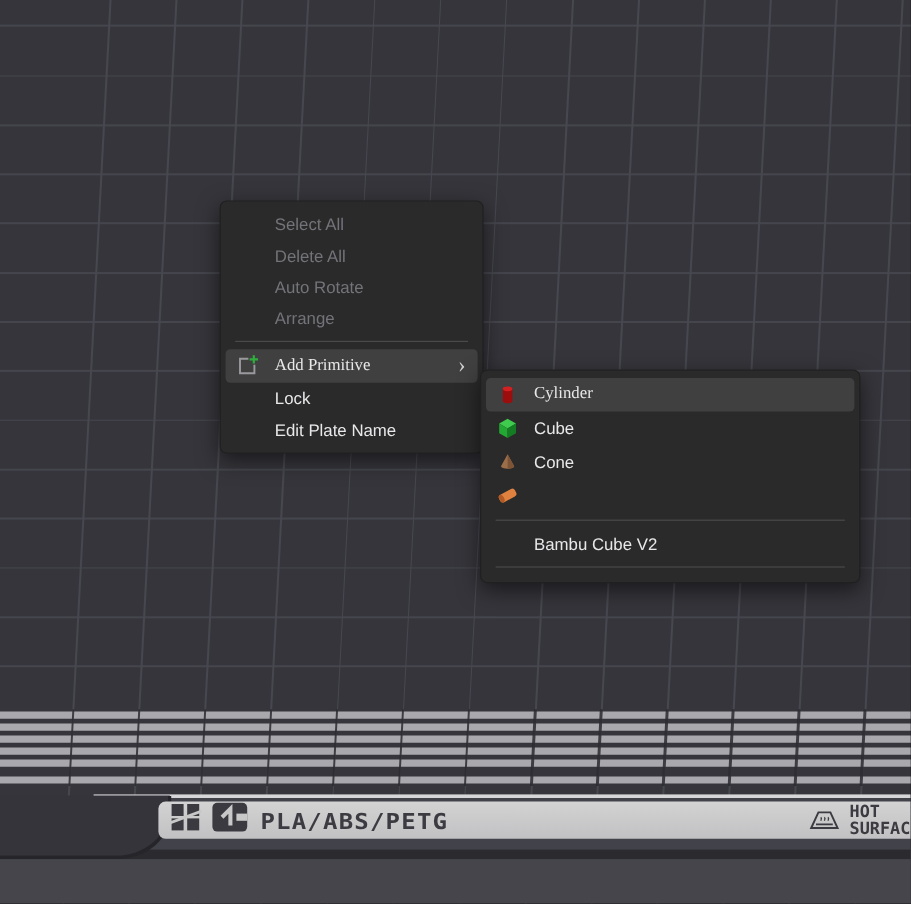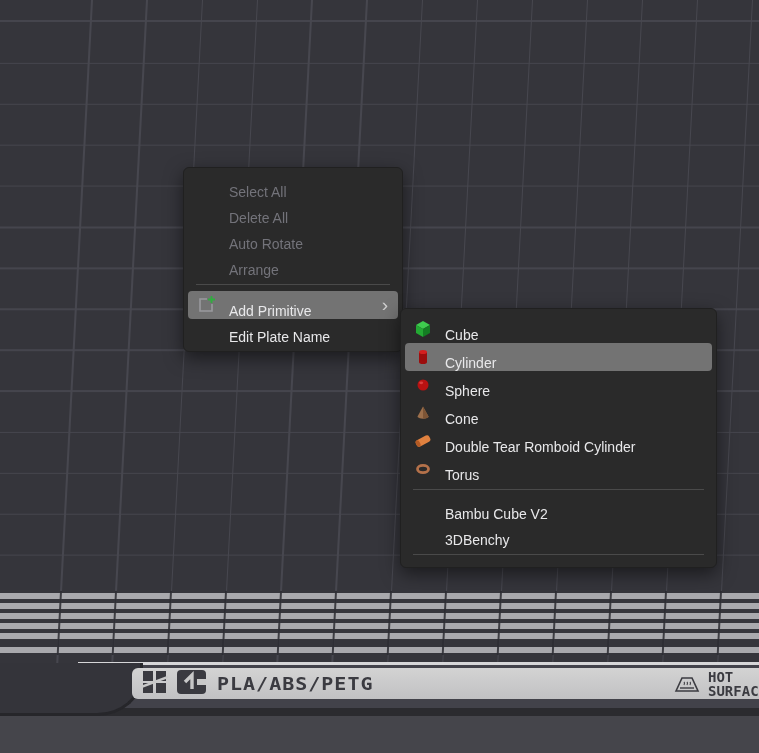--- a/index.html
+++ b/index.html
@@ -55,27 +55,27 @@
   }
   
   .menu{
     position:absolute;background:#2a2a2a;border:1px solid #202020;border-radius:6px;
     box-shadow:0 6px 18px rgba(0,0,0,.5);
     box-sizing:border-box;padding:6px 4px;color:#e8e8ea;font-size:14px;
   }
   .main-menu{left:183px;top:167px;width:220px;}
   .sub-menu{left:400px;top:308px;width:317px;}
   .mrow{
-    position:relative;display:flex;align-items:flex-end;height:26px;
+    position:relative;display:flex;align-items:center;height:26px;
     padding-left:41px;border-radius:4px;cursor:default;white-space:nowrap;
   }
   .sub-menu .mrow{height:28px;padding-left:40px;}
   .sub-menu .mrow.model-row{height:26px;}
   .mrow.disabled{color:#73737a;}
-  .mrow.hl{background:#737373;}
+  .mrow.hl{background:#404040;font-family:Liberation Serif, serif;}
   .mrow .row-icon{position:absolute;left:7px;top:50%;transform:translateY(-50%);width:22px;height:22px;}
   .chev{position:absolute;right:10px;top:50%;transform:translateY(-54%);font-size:19px;color:#cfcfcf;line-height:1;}
   .sep{height:1px;background:#4a4a4a;margin:6px 8px;}
 </style>
 </head>
 <body>
 
 <div class="canvas">
 
   <div class="grid-layer">
@@ -147,85 +147,67 @@
       <span class="row-icon">
         <svg width="22" height="22" viewBox="0 0 22 22">
           <path d="M12,5 H5 V17 H17 V10" stroke="#9a9a9e" stroke-width="1.6" fill="none"></path>
           <path d="M16.5,2 V9 M13,5.5 H20" stroke="#2fae3e" stroke-width="1.8" fill="none"></path>
         </svg>
       </span>
       <span>Add Primitive</span>
       <span class="chev">›</span>
     </div>
     <div class="mrow">
+        <span>Lock</span>
+      </div>
+    <div class="mrow">
         <span>Edit Plate Name</span>
       </div>
   </div>
 
   <div class="menu sub-menu">
+    <div class="mrow hl">
+      <span class="row-icon">
+        <svg width="22" height="22" viewBox="0 0 22 22">
+          <rect x="7" y="6" width="8" height="10" fill="#9c0e0e"></rect>
+          <ellipse cx="11" cy="16" rx="4" ry="2" fill="#9c0e0e"></ellipse>
+          <ellipse cx="11" cy="6" rx="4" ry="2" fill="#d42020"></ellipse>
+        </svg>
+      </span>
+      <span>Cylinder</span>
+    </div>
     <div class="mrow">
       <span class="row-icon">
         <svg width="22" height="22" viewBox="0 0 22 22">
           <polygon points="11,3 18,7 11,11 4,7" fill="#3ecb4e"></polygon>
           <polygon points="4,7 11,11 11,19 4,15" fill="#23a933"></polygon>
           <polygon points="18,7 11,11 11,19 18,15" fill="#147d23"></polygon>
         </svg>
       </span>
       <span>Cube</span>
-    </div>
-    <div class="mrow hl">
-      <span class="row-icon">
-        <svg width="22" height="22" viewBox="0 0 22 22">
-          <rect x="7" y="6" width="8" height="10" fill="#9c0e0e"></rect>
-          <ellipse cx="11" cy="16" rx="4" ry="2" fill="#9c0e0e"></ellipse>
-          <ellipse cx="11" cy="6" rx="4" ry="2" fill="#d42020"></ellipse>
-        </svg>
-      </span>
-      <span>Cylinder</span>
-    </div>
-    <div class="mrow">
-      <span class="row-icon">
-        <svg width="22" height="22" viewBox="0 0 22 22">
-          <circle cx="11" cy="11" r="5.5" fill="#b81212"></circle>
-          <ellipse cx="9.2" cy="8.8" rx="2" ry="1.4" fill="#e04848" opacity=".8"></ellipse>
-        </svg>
-      </span>
-      <span>Sphere</span>
     </div>
     <div class="mrow">
       <span class="row-icon">
         <svg width="22" height="22" viewBox="0 0 22 22">
           <path d="M5.5,14.5 L11,4.5 L16.5,14.5 A5.5,2.2 0 0 1 5.5,14.5 Z" fill="#9c6f4b"></path>
           <path d="M11,4.5 L16.5,14.5 A5.5,2.2 0 0 1 11,16.6 Z" fill="#7d5536"></path>
         </svg>
       </span>
       <span>Cone</span>
     </div>
     <div class="mrow">
       <span class="row-icon">
         <svg width="22" height="22" viewBox="0 0 22 22">
           <g transform="rotate(-28 11 11)">
             <rect x="3.5" y="7.5" width="15" height="7" rx="2.5" fill="#e0813f"></rect>
             <ellipse cx="5.5" cy="11" rx="2" ry="3.4" fill="#b35a24"></ellipse>
           </g>
         </svg>
       </span>
-      <span>Double Tear Romboid Cylinder</span>
-    </div>
-    <div class="mrow">
-      <span class="row-icon">
-        <svg width="22" height="22" viewBox="0 0 22 22">
-          <ellipse cx="11" cy="11" rx="5.5" ry="3.6" fill="none" stroke="#b4714a" stroke-width="2.8"></ellipse>
-        </svg>
-      </span>
-      <span>Torus</span>
     </div>
     <div class="sep"></div>
     <div class="mrow model-row">
         <span>Bambu Cube V2</span>
       </div>
-    <div class="mrow model-row">
-        <span>3DBenchy</span>
-      </div>
     <div class="sep"></div>
   </div>
 
 </div>
 
 </body></html>

